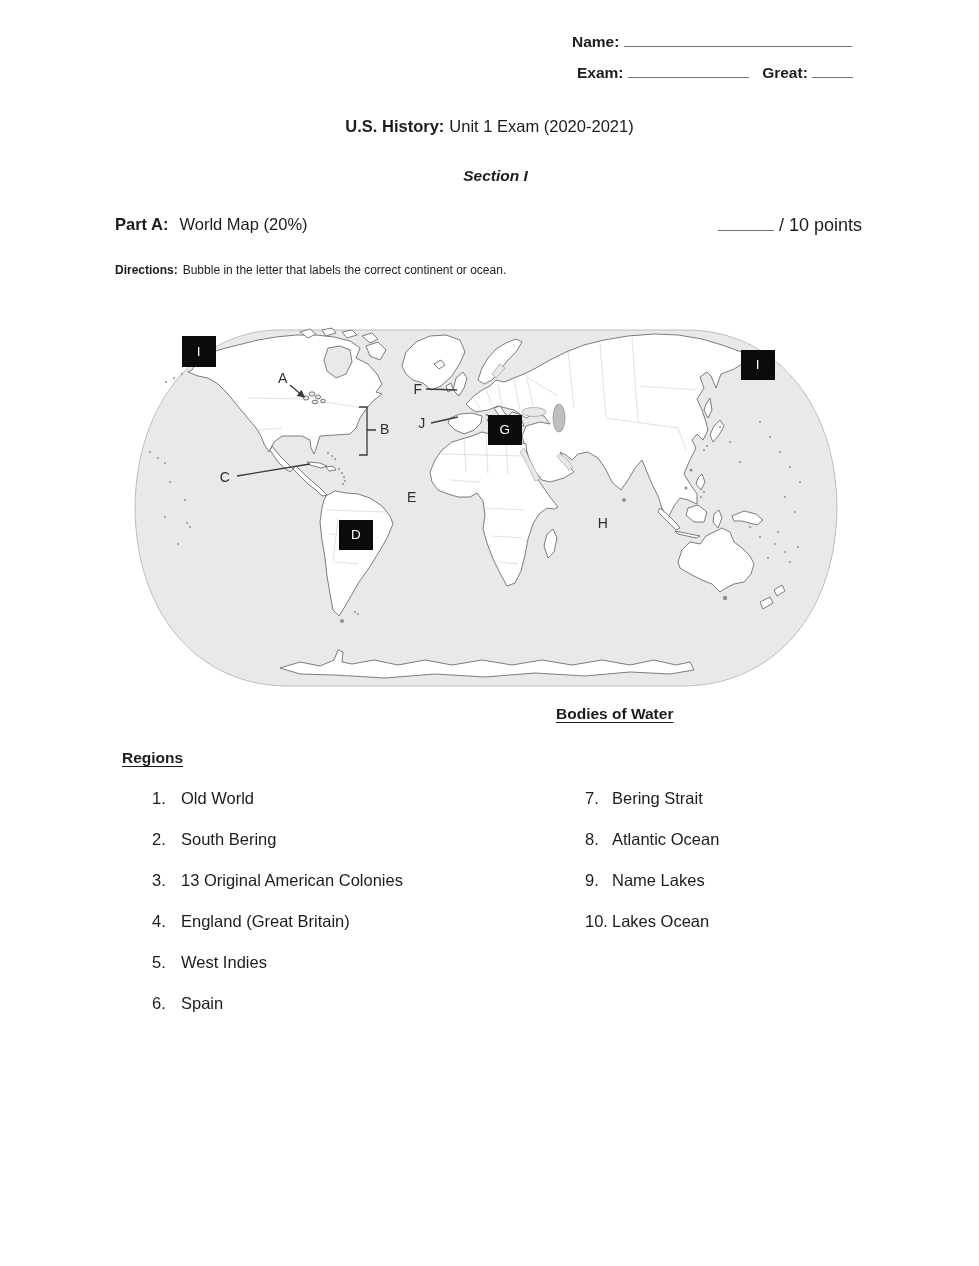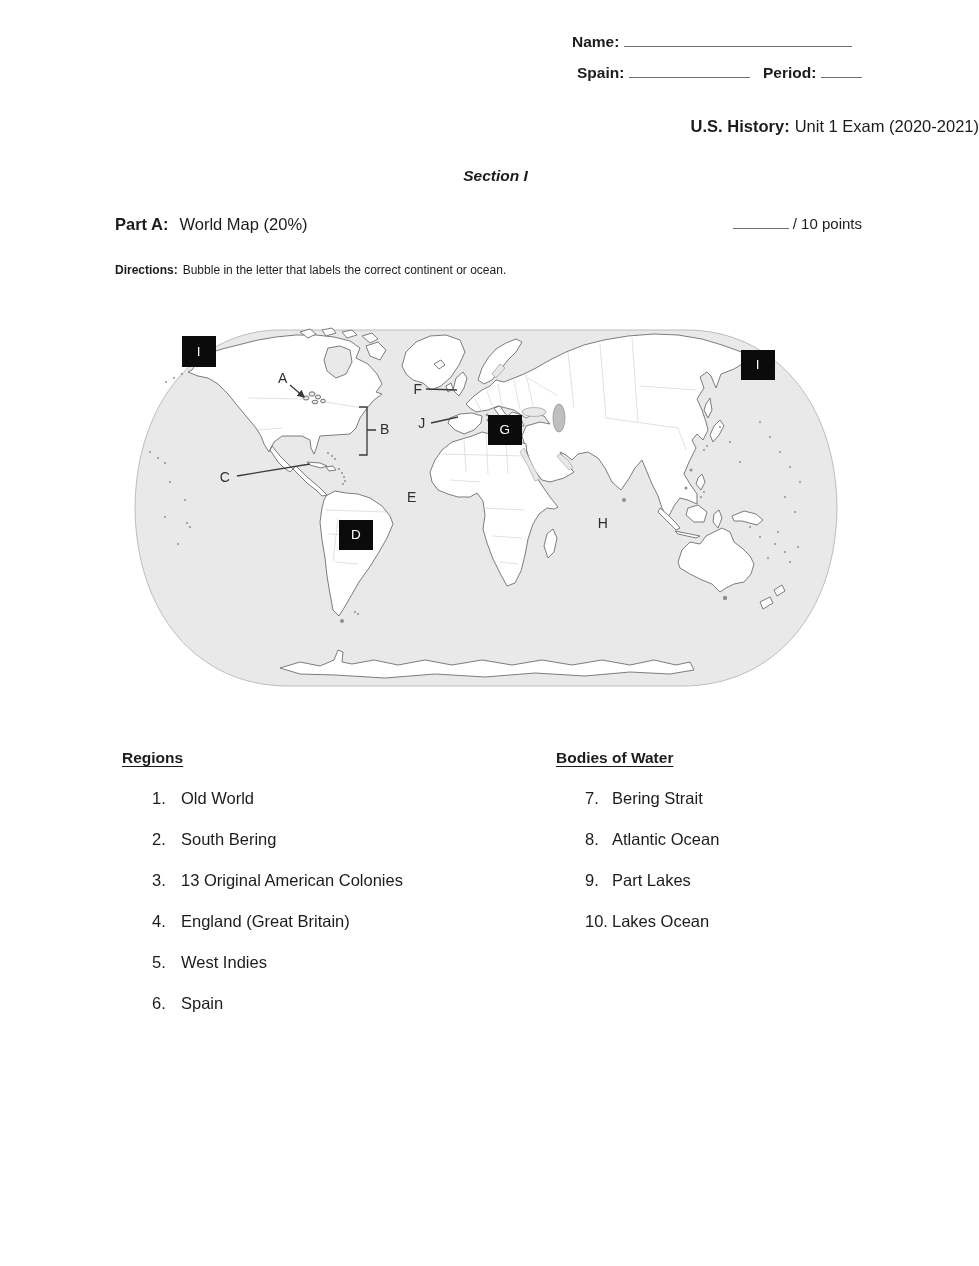--- a/index.html
+++ b/index.html
@@ -7,29 +7,29 @@
   body {
     width:979px; height:1266px; position:relative; overflow:hidden;
     font-family:"Liberation Sans", sans-serif; color:#1c1c1c;
   }
 
   
   .hdr-row { position:absolute; font-size:15.5px; font-weight:bold; white-space:nowrap; }
   .blank { display:inline-block; border-bottom:1.6px solid #6f6f6f; height:14px; vertical-align:baseline; }
 
   
-  .title-line { position:absolute; left:0; right:0; top:117px; text-align:right; font-size:16.5px; }
+  .title-line { position:absolute; left:0; right:0; top:117px; text-align:center; font-size:16.5px; }
   .title-line .course { font-weight:bold; margin-right:5px; }
   .section-line { position:absolute; left:12px; right:0; top:167px; text-align:center;
                   font-size:15.5px; font-weight:bold; font-style:italic; }
 
   
   .parta-left  { position:absolute; left:115px; top:215px; font-size:16.5px; }
   .parta-left .lbl { font-weight:bold; margin-right:11px; }
-  .parta-right { position:absolute; right:117px; top:215px; font-size:15px; }
+  .parta-right { position:absolute; right:117px; top:215px; font-size:18px; }
   .directions  { position:absolute; left:115px; top:263px; font-size:12px; }
   .directions .lbl { font-weight:bold; margin-right:5px; }
 
   
   .map { position:absolute; left:130px; top:322px; width:712px; height:372px; }
   .map svg { position:absolute; left:0; top:0; }
   .map-label { position:absolute; font-size:14px; color:#2e2e2e; width:14px; text-align:center;
                line-height:16px; letter-spacing:0.5px; }
   .map-label.box { width:34px; height:30px; background:#0b0b0b; color:#fff; display:flex;
                    align-items:center; justify-content:center; font-size:13.5px; line-height:1; }
@@ -44,23 +44,23 @@
   #bodies-list  .num { width:27px; }
 </style>
 </head>
 <body>
 
 <div class="hdr-row" style="left:572px; top:33px;text-align:right;">
   <span>Name:</span>
   <span class="blank" style="width:228px;"></span>
 </div>
 <div class="hdr-row" style="left:577px; top:64px;">
-  <span>Spain:</span>
+  <span>Exam:</span>
   <span class="blank" style="width:121px;"></span>
-  <span style="margin-left:9px;">Period:</span>
+  <span style="margin-left:9px;">Great:</span>
   <span class="blank" style="width:41px;"></span>
 </div>
 
 <div class="title-line">
   <span class="course">U.S. History:</span><span>Unit 1 Exam (2020-2021)</span>
 </div>
 
 <div class="section-line">Section I</div>
 
 <div class="parta-left">
@@ -262,31 +262,31 @@
   <li>
       <span class="num">5.</span>
       <span>West Indies</span>
     </li>
   <li>
       <span class="num">6.</span>
       <span>Spain</span>
     </li>
 </ul>
 
-<div class="list-heading" style="left:556px; top:749px;">Bodies of Water</div>
+<div class="list-heading" style="left:556px; top:705px;">Bodies of Water</div>
 <ul class="qlist" id="bodies-list" style="left:585px; top:789px;">
   <li>
       <span class="num">7.</span>
       <span>Bering Strait</span>
     </li>
   <li>
       <span class="num">8.</span>
       <span>Atlantic Ocean</span>
     </li>
   <li>
       <span class="num">9.</span>
-      <span>Part Lakes</span>
+      <span>Name Lakes</span>
     </li>
   <li>
       <span class="num">10.</span>
       <span>Lakes Ocean</span>
     </li>
 </ul>
 
 </body></html>

